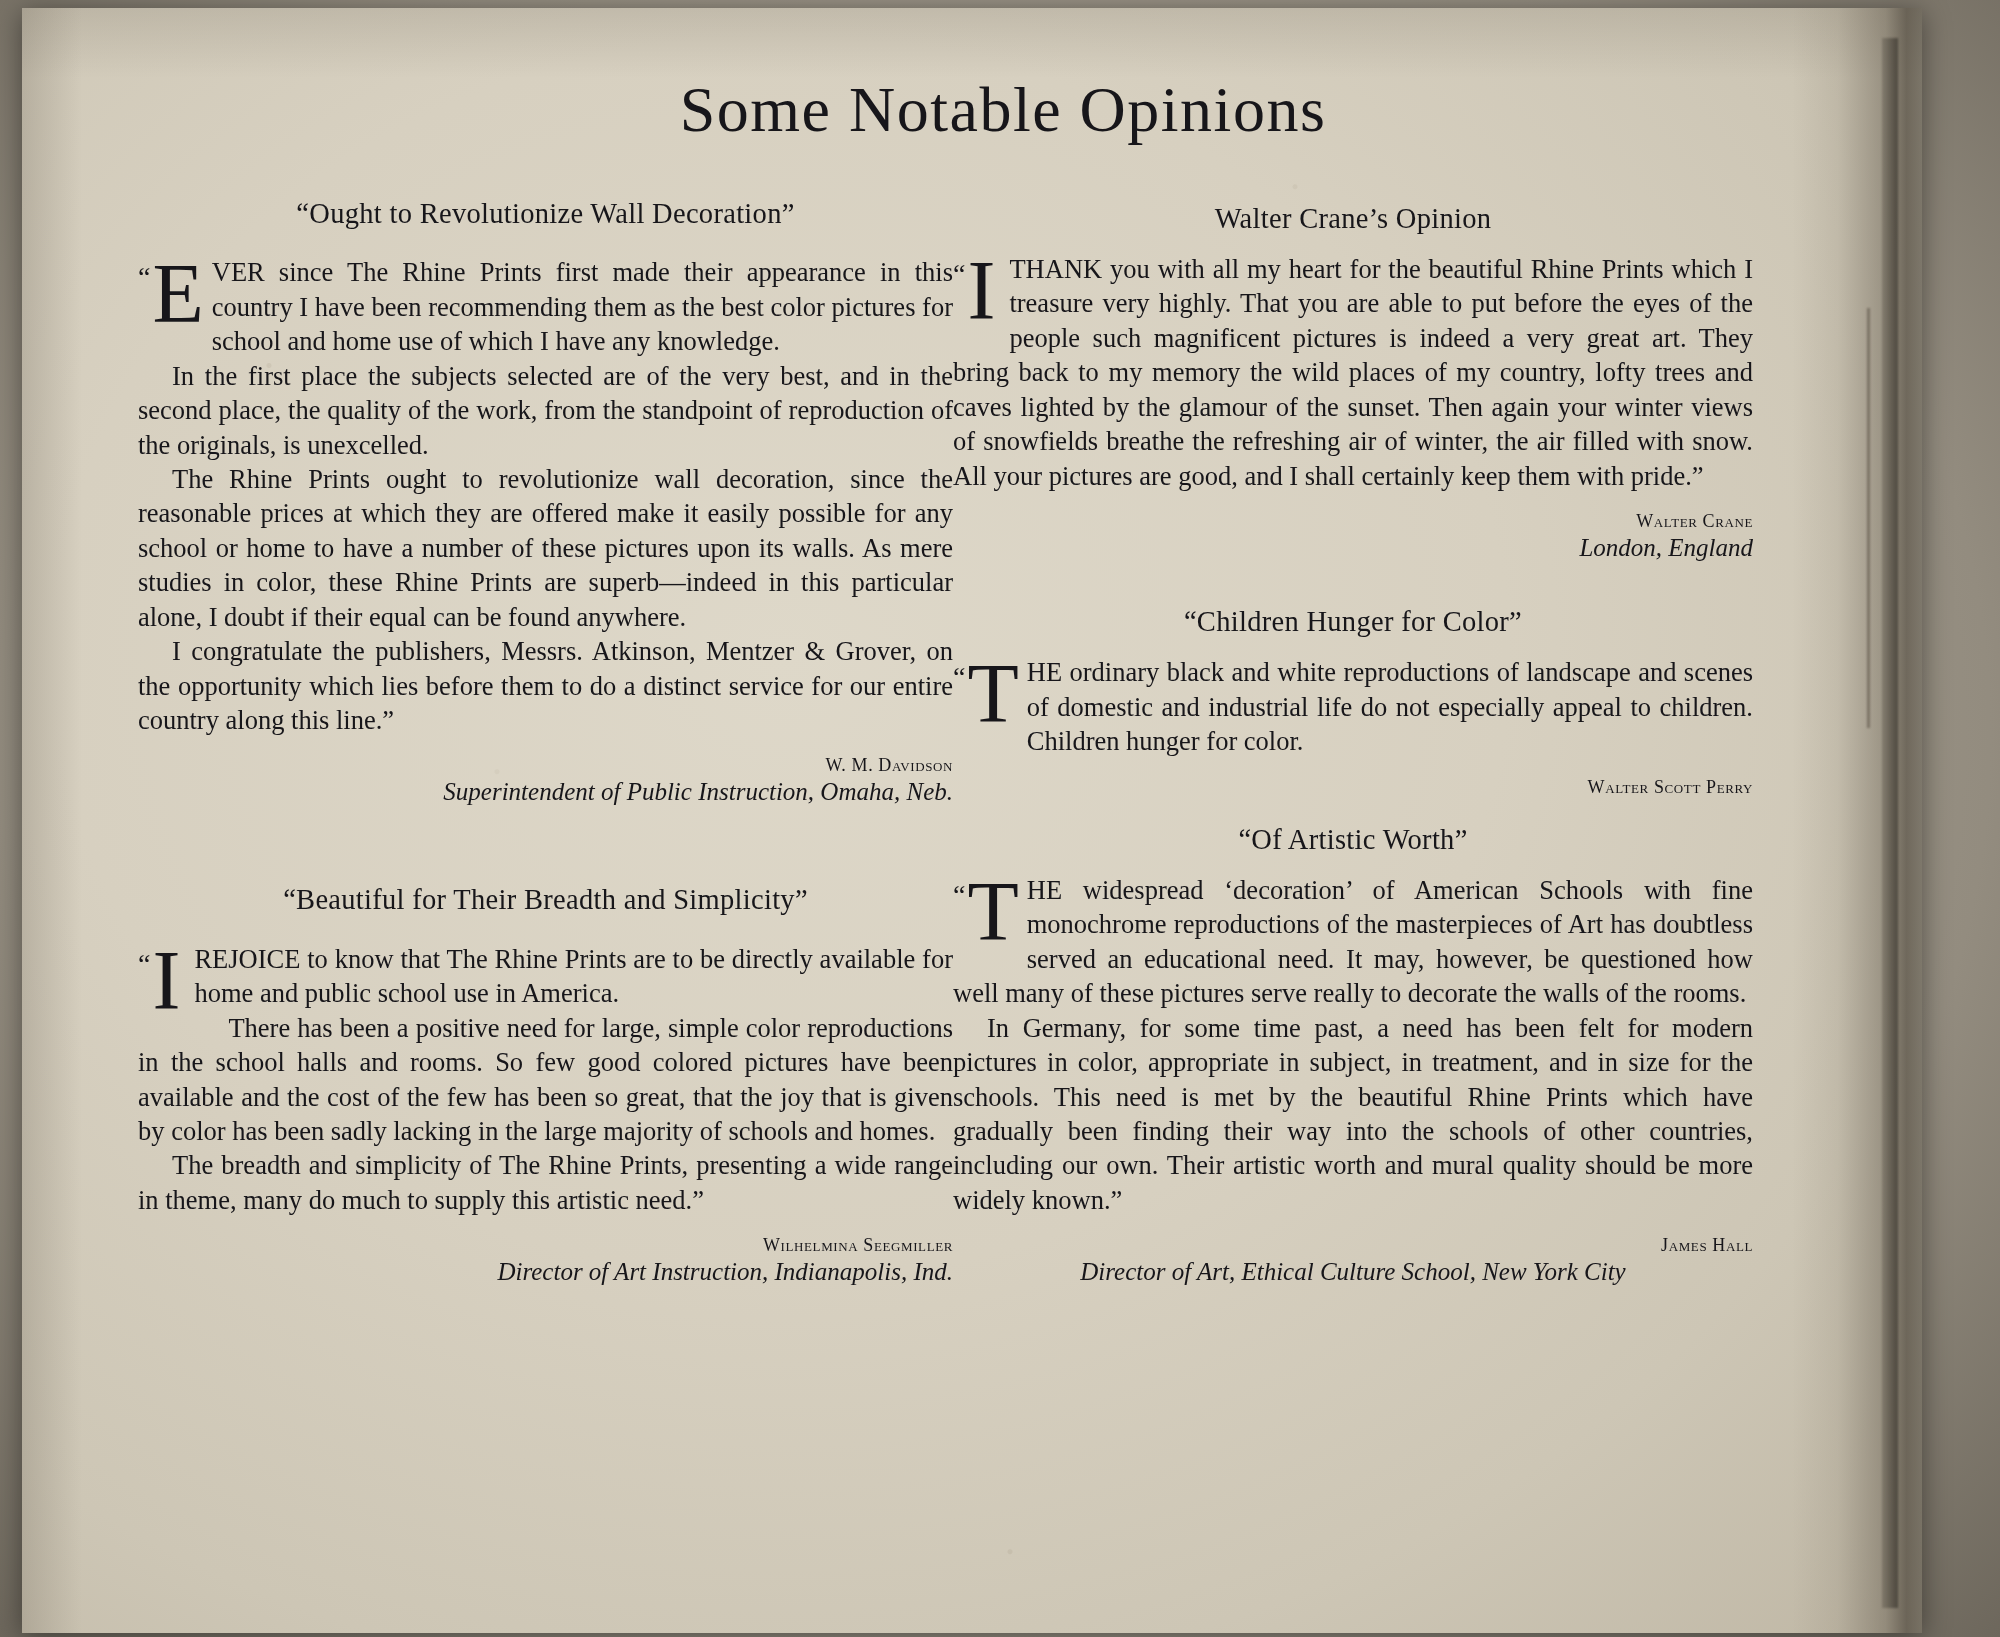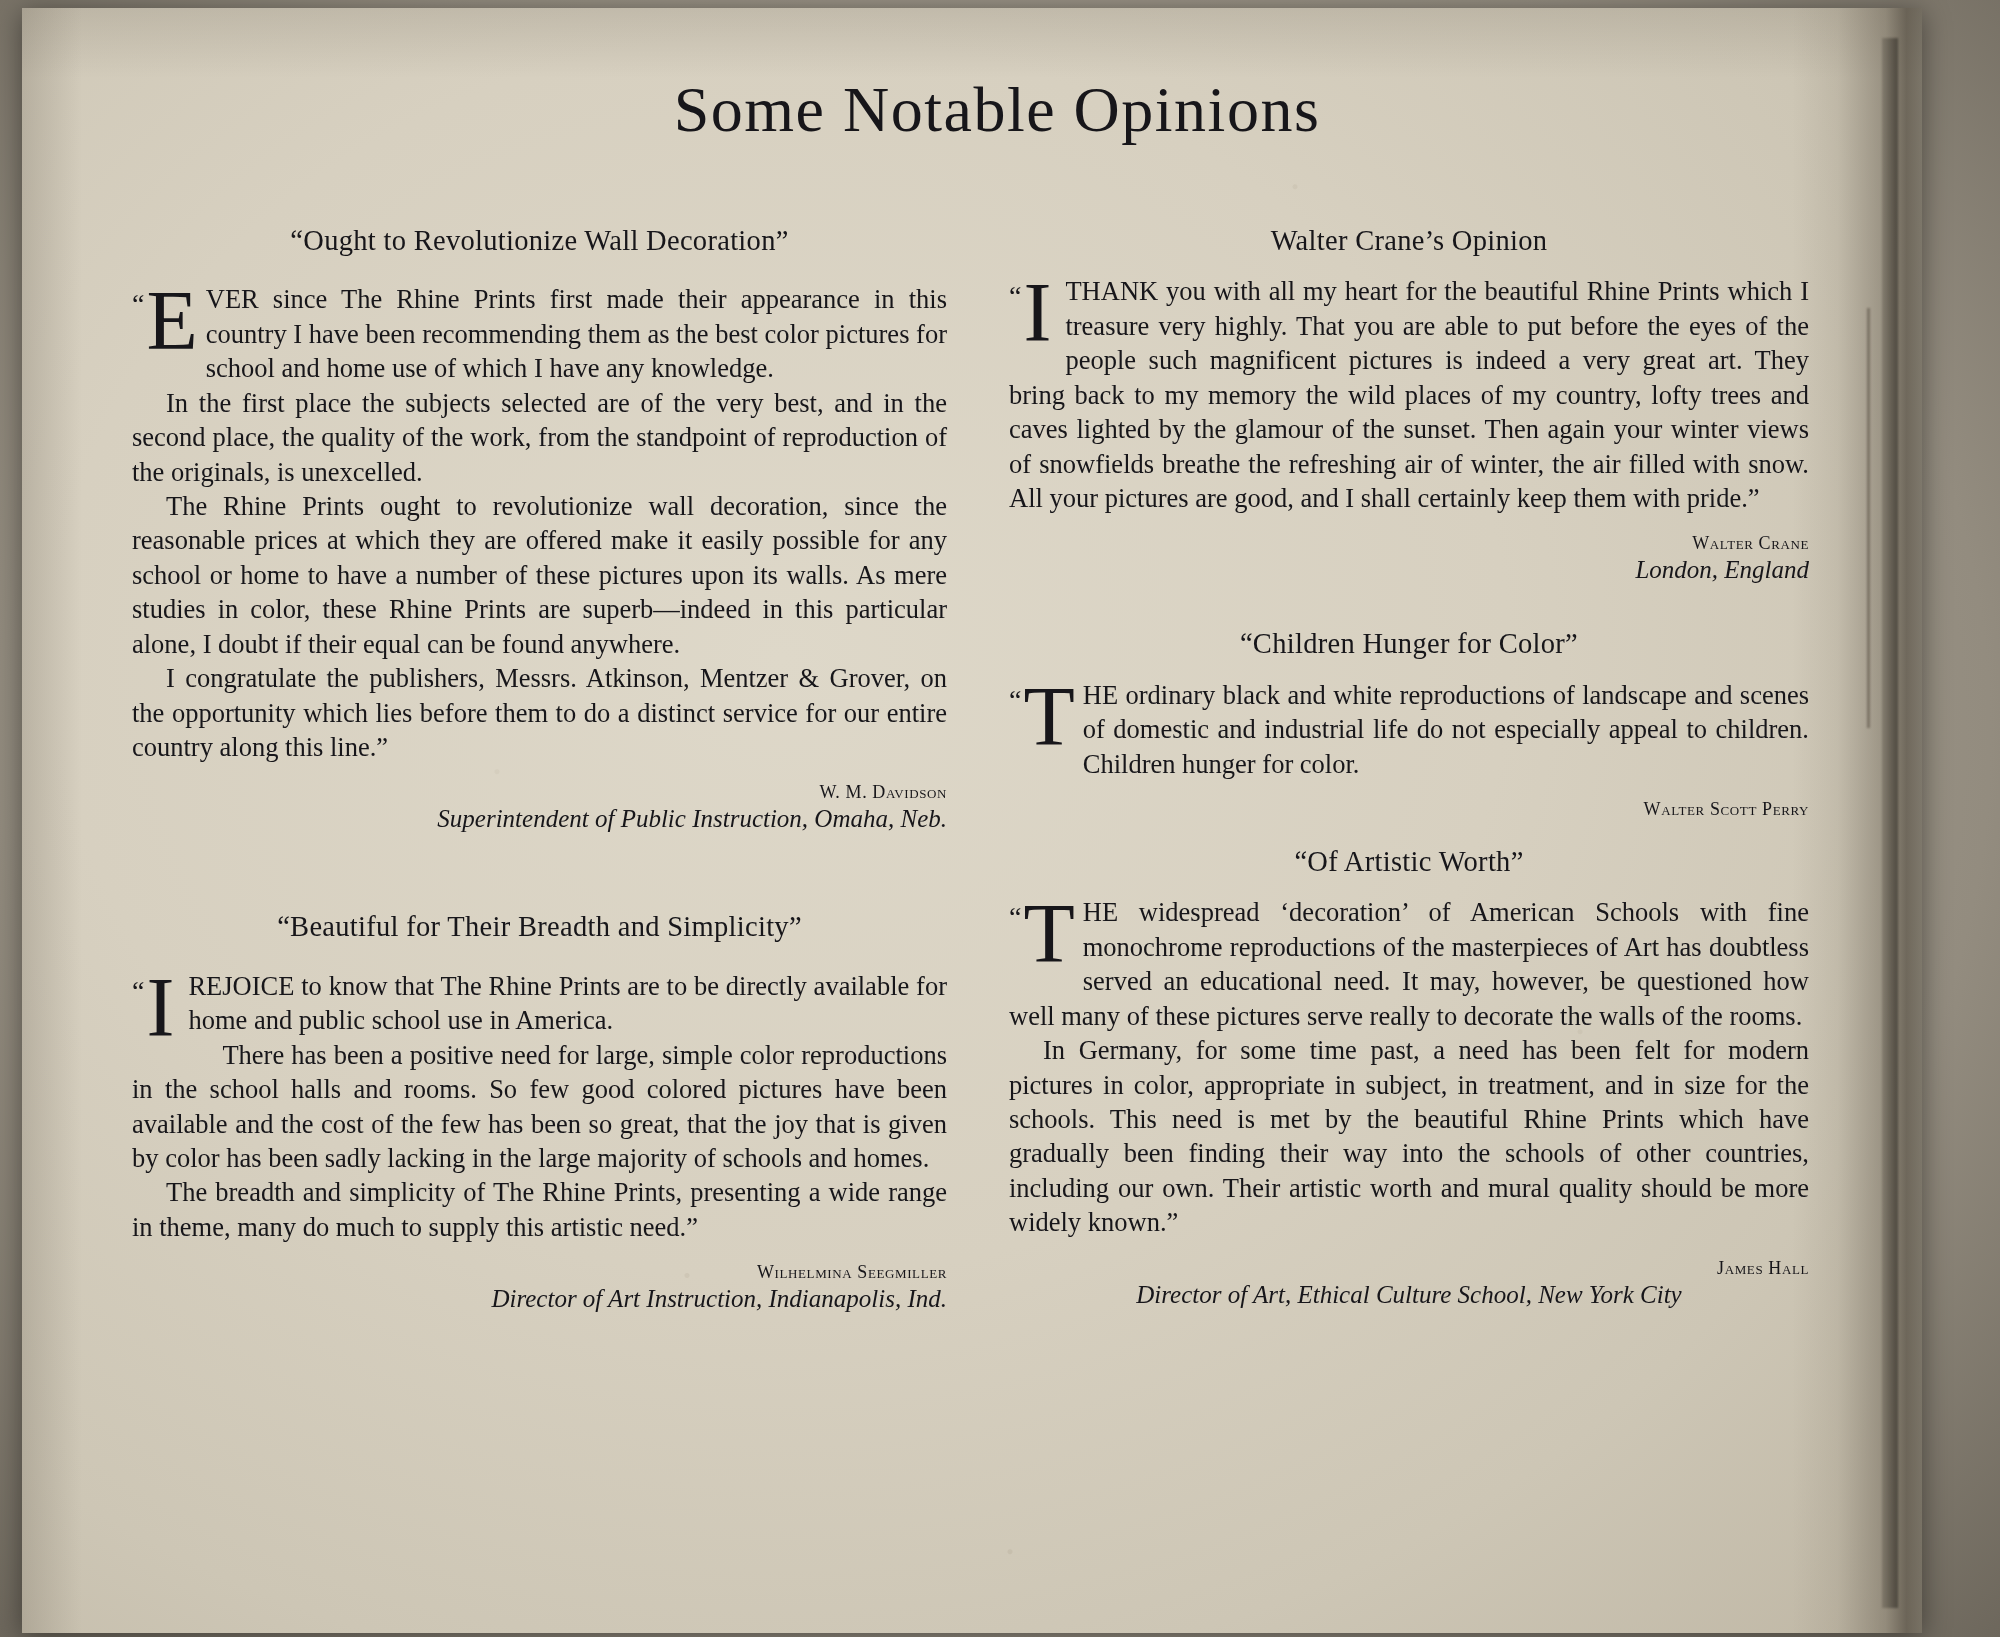--- a/index.html
+++ b/index.html
@@ -77,40 +77,40 @@
       radial-gradient(circle at 67% 11%, rgba(120,105,80,0.08) 0 2px, transparent 3px),
       radial-gradient(circle at 35% 78%, rgba(120,105,80,0.09) 0 2px, transparent 3px),
       radial-gradient(circle at 82% 63%, rgba(120,105,80,0.07) 0 2px, transparent 3px),
       radial-gradient(circle at 52% 95%, rgba(120,105,80,0.10) 0 2px, transparent 3px),
       radial-gradient(circle at 25% 47%, rgba(120,105,80,0.06) 0 2px, transparent 3px);
   }
 
   
   #content {
     position: absolute;
-    left: 110px;
+    left: 116px;
     top: 70px;
     width: 1700px;
     height: 1480px;
     color: #17161a;
   }
   h1#page-title {
     margin: 0;
     font-family: "Liberation Serif", serif;
     font-weight: 400;
     font-size: 64px;
     letter-spacing: 1.5px;
     text-align: center;
     line-height: 1.0;
     padding-left: 30px;
   }
   .columns {
     display: flex;
-    gap: 62px;
-    margin-top: 83px;
+    margin-top: 56px;
+    align-items: flex-end;
   }
   .col {
     width: 815px;
   }
   .col.right { width: 800px; }
 
   .sec-title {
     text-align: center;
     font-size: 28.5px;
     font-weight: 400;

